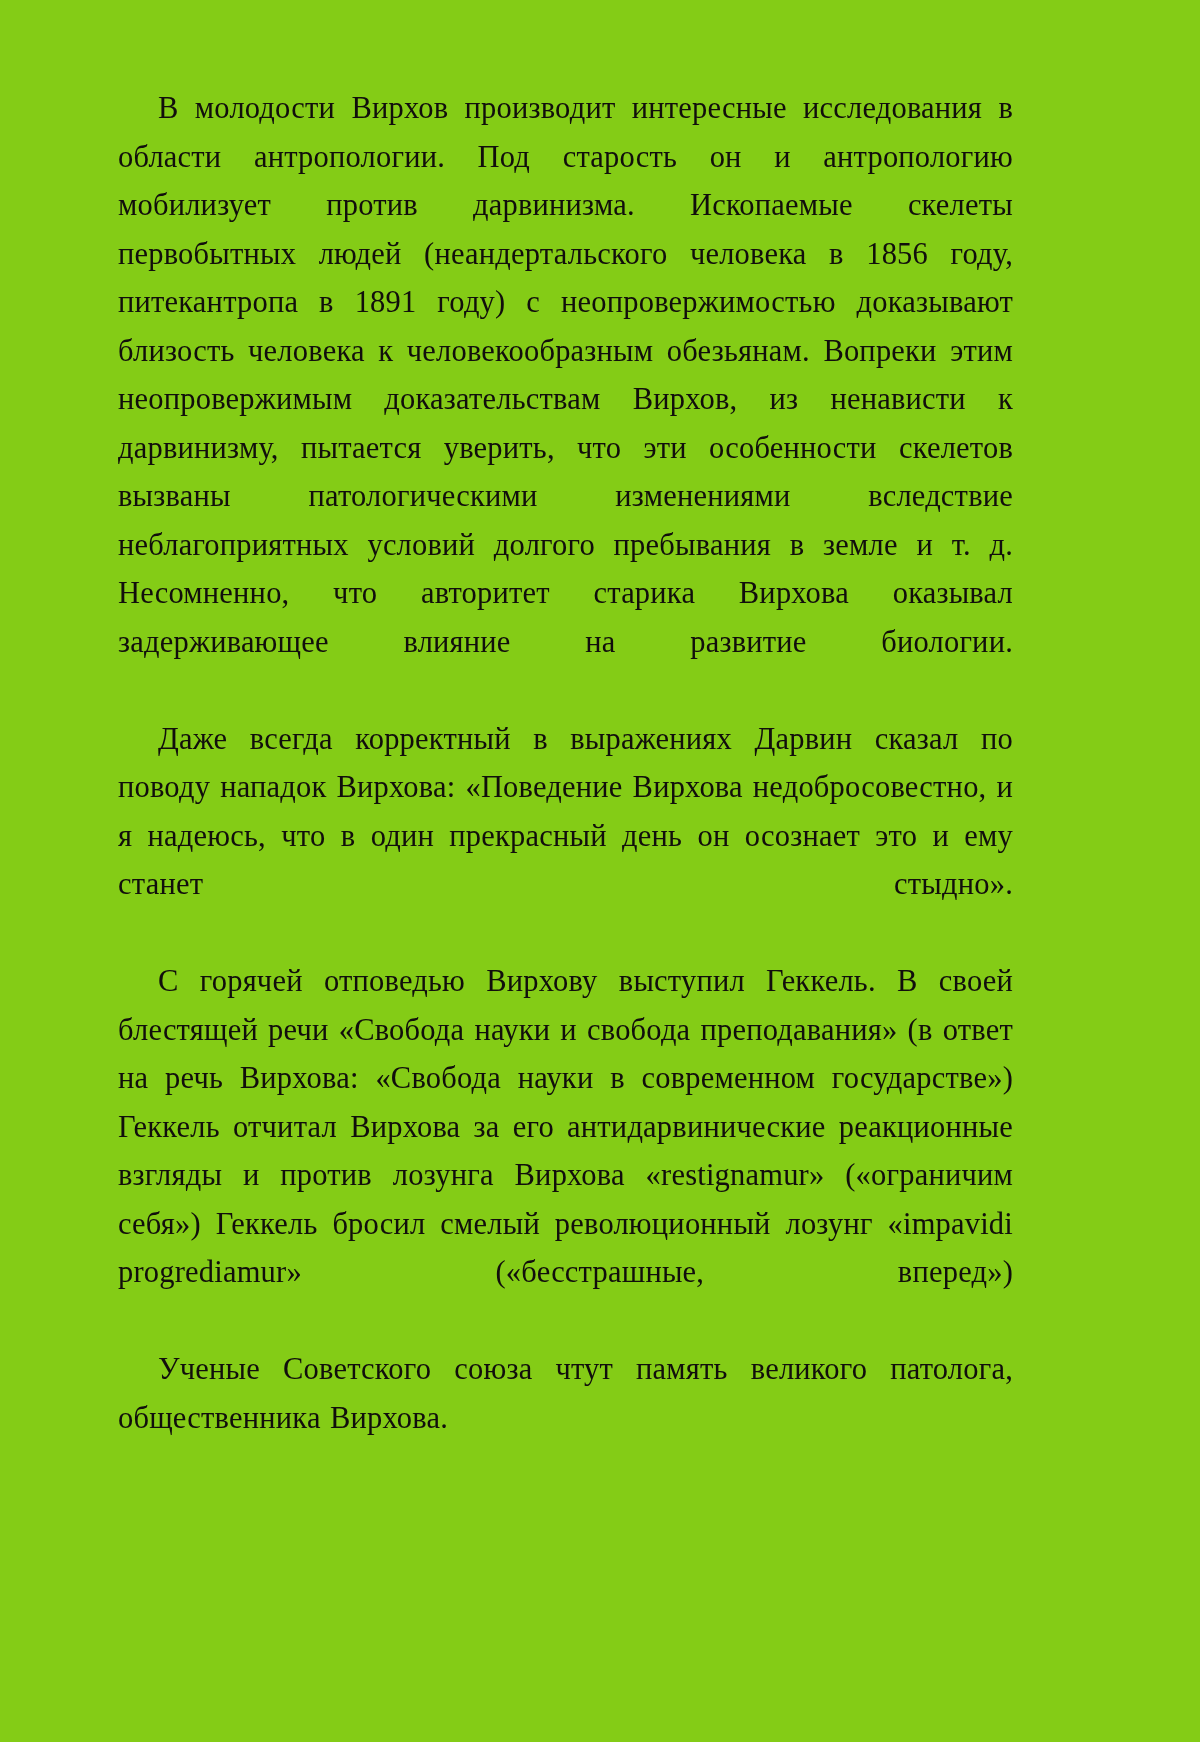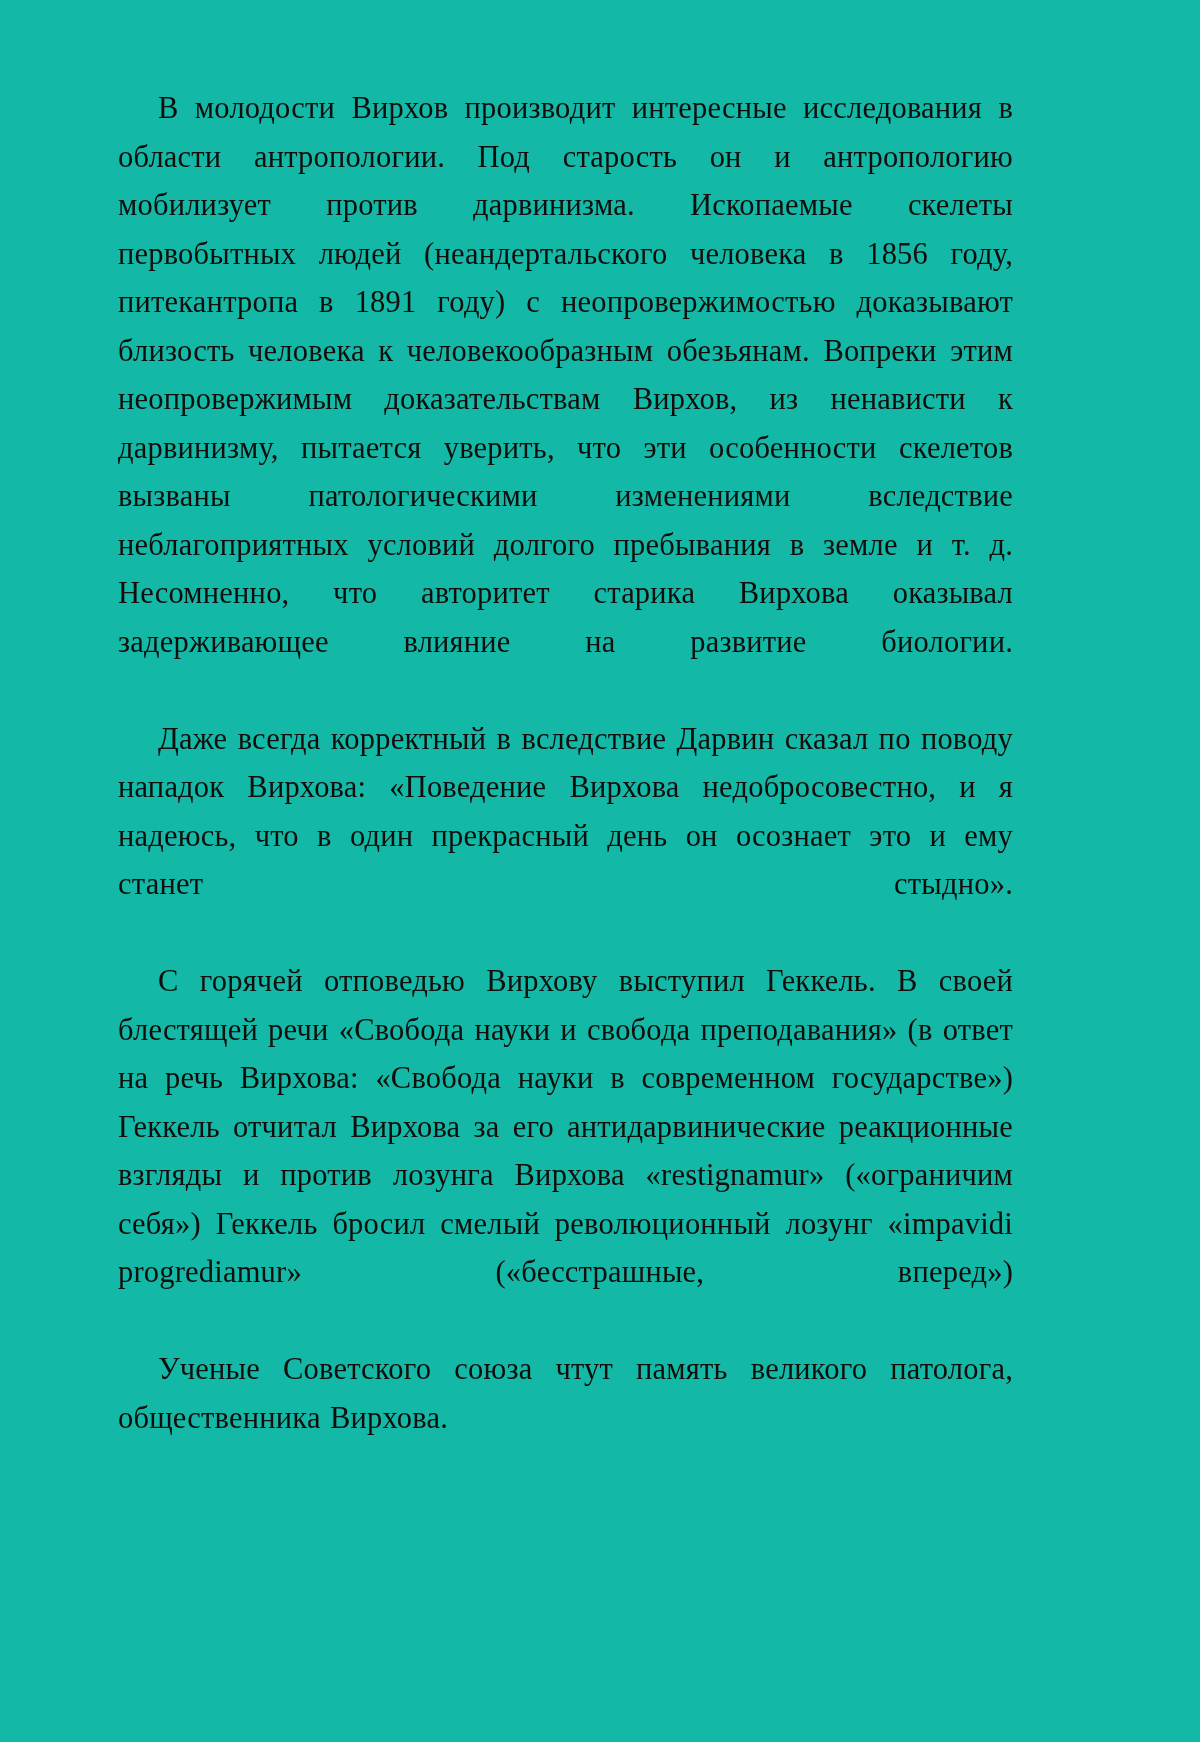--- a/index.html
+++ b/index.html
@@ -10,21 +10,21 @@
   body {
     width: 1200px;
     height: 1742px;
     font-family: "Liberation Serif", serif;
     color: #100d0b;
   }
   .page {
     position: relative;
     width: 1200px;
     height: 1742px;
-    background: #14b8a6;
+    background: #84cc16;
     overflow: hidden;
   }
   .text-column {
     position: absolute;
     left: 118px;
     top: 84px;
     width: 895px;
   }
   .para {
     margin: 0 0 0 0;
@@ -51,17 +51,17 @@
   .para.nostretch::after {
     content: none;
   }
 </style>
 </head>
 <body>
 
 <div class="page">
   <div class="text-column">
     <p class="para">В молодости Вирхов производит интересные исследования в области антропологии. Под старость он и антропологию мобилизует против дарвинизма. Ископаемые скелеты первобытных людей (неандертальского человека в 1856 году, питекантропа в 1891 году) с неопровержимостью доказывают близость человека к человекообразным обезьянам. Вопреки этим неопровержимым доказательствам Вирхов, из ненависти к дарвинизму, пытается уверить, что эти особенности скелетов вызваны патологическими изменениями вследствие неблагоприятных условий долгого пребывания в земле и т. д. Несомненно, что авторитет старика Вирхова оказывал задерживающее влияние на развитие биологии.</p>
-    <p class="para">Даже всегда корректный в вследствие Дарвин сказал по поводу нападок Вирхова: «Поведение Вирхова недобросовестно, и я надеюсь, что в один прекрасный день он осознает это и ему станет стыдно».</p>
+    <p class="para">Даже всегда корректный в выражениях Дарвин сказал по поводу нападок Вирхова: «Поведение Вирхова недобросовестно, и я надеюсь, что в один прекрасный день он осознает это и ему станет стыдно».</p>
     <p class="para">С горячей отповедью Вирхову выступил Геккель. В своей блестящей речи «Свобода науки и свобода преподавания» (в ответ на речь Вирхова: «Свобода науки в современном государстве») Геккель отчитал Вирхова за его антидарвинические реакционные взгляды и против лозунга Вирхова «restignamur» («ограничим себя») Геккель бросил смелый революционный лозунг «impavidi progrediamur» («бесстрашные, вперед»)</p>
     <p class="para nostretch">Ученые Советского союза чтут память великого патолога, общественника Вирхова.</p>
   </div>
 </div>
 
 </body></html>

